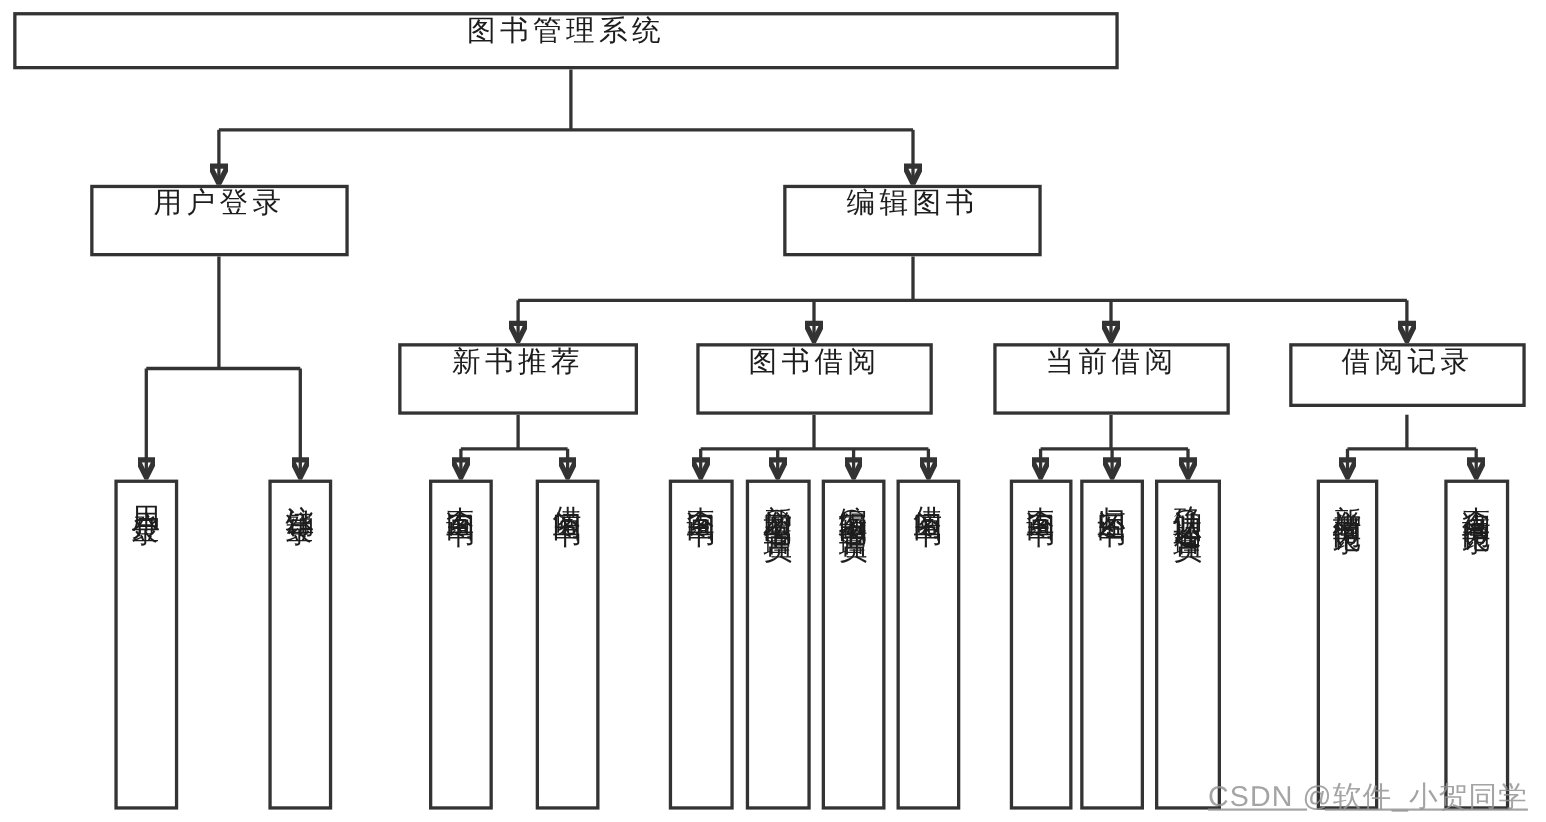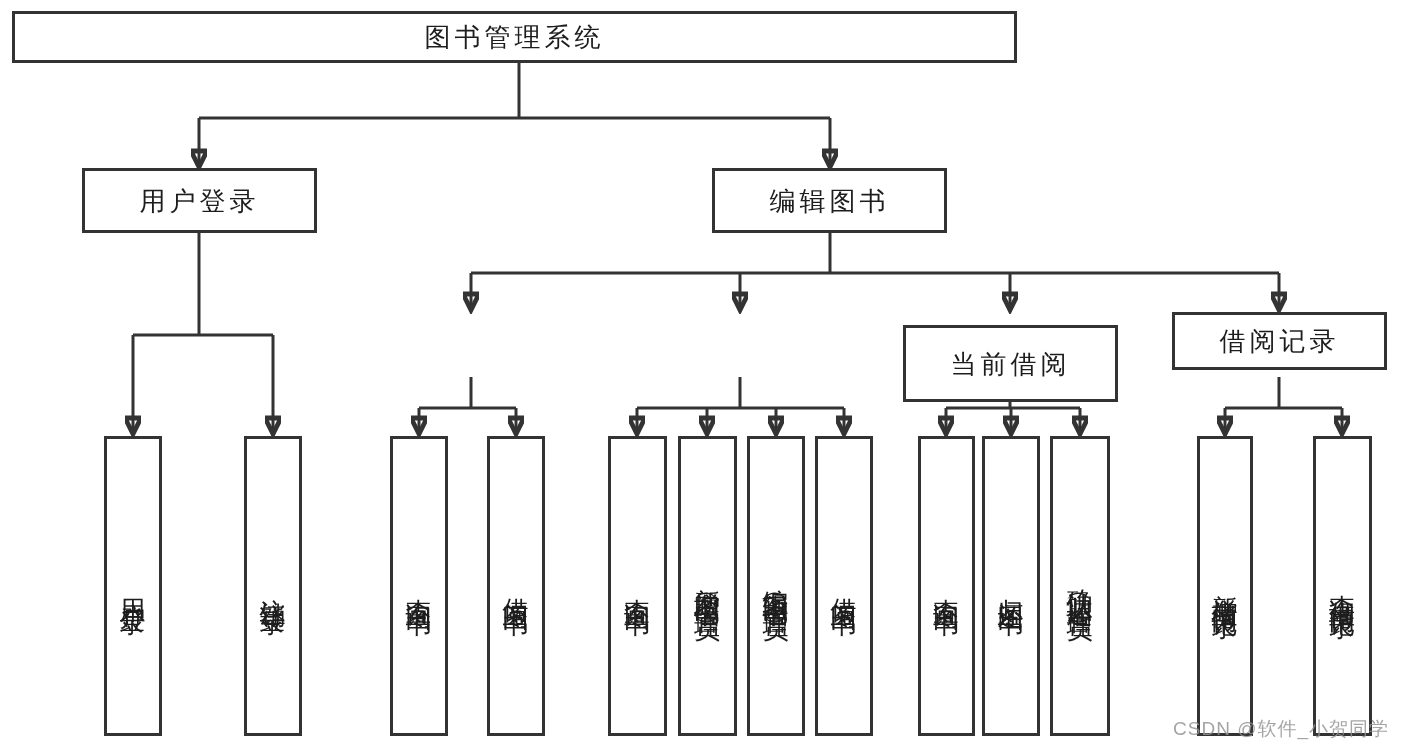--- a/index.html
+++ b/index.html
@@ -17,43 +17,44 @@
     overflow:hidden;
   }
   .connectors{position:absolute;left:0;top:0;z-index:1;}
   .connectors path, .connectors line{stroke:var(--line);stroke-width:3;fill:none;}
   .arrowhead{fill:var(--line);}
   .box{
     position:absolute;
     box-sizing:border-box;
     background:var(--bg);
     border:3px solid var(--line);
-    display:flex;align-items:center;justify-content:center;
+    display:flex;justify-content:center;
     z-index:2;
   }
   .lbl{
     font-size:26px;
     letter-spacing:4px;
     color:var(--text);
     white-space:nowrap;
     line-height:1;
   }
   .leaf .lbl{
     writing-mode:vertical-rl;
     text-orientation:mixed;
     white-space:normal;
   }
   .watermark{
     position:absolute;
     right:16px;bottom:5px;
-    font-size:19px;
+    font-size:26px;
     letter-spacing:1px;
     color:var(--watermark);
     z-index:5;
     white-space:nowrap;
+    text-decoration:underline;
   }
 </style>
 </head>
 <body>
 
 <div class="canvas">
 
   <svg class="connectors" width="1405" height="747" viewBox="0 0 1405 747">
     <defs>
       <marker id="arw" viewBox="0 0 10 10" refX="10" refY="5" markerWidth="24" markerHeight="16" orient="auto" markerUnits="userSpaceOnUse">
@@ -106,21 +107,27 @@
     <span class="lbl">图书管理系统</span>
   </div>
 
   <div class="box" style="left:82px;top:168px;width:235px;height:65px">
     <span class="lbl">用户登录</span>
   </div>
   <div class="box" style="left:712px;top:168px;width:235px;height:65px">
     <span class="lbl">编辑图书</span>
   </div>
 
-  <div class="box" style="left:903px;top:325px;width:215px;height:77px">
+  <div class="box" style="left:362px;top:312px;width:218px;height:65px">
+    <span class="lbl">新书推荐</span>
+  </div>
+  <div class="box" style="left:633px;top:312px;width:215px;height:65px">
+    <span class="lbl">图书借阅</span>
+  </div>
+  <div class="box" style="left:903px;top:312px;width:215px;height:65px">
     <span class="lbl">当前借阅</span>
   </div>
   <div class="box" style="left:1172px;top:312px;width:215px;height:58px">
     <span class="lbl">借阅记录</span>
   </div>
 
   <div class="box leaf" style="left:104px;top:436px;width:58px;height:300px">
     <span class="lbl">用户登录</span>
   </div>
   <div class="box leaf" style="left:244px;top:436px;width:58px;height:300px">

